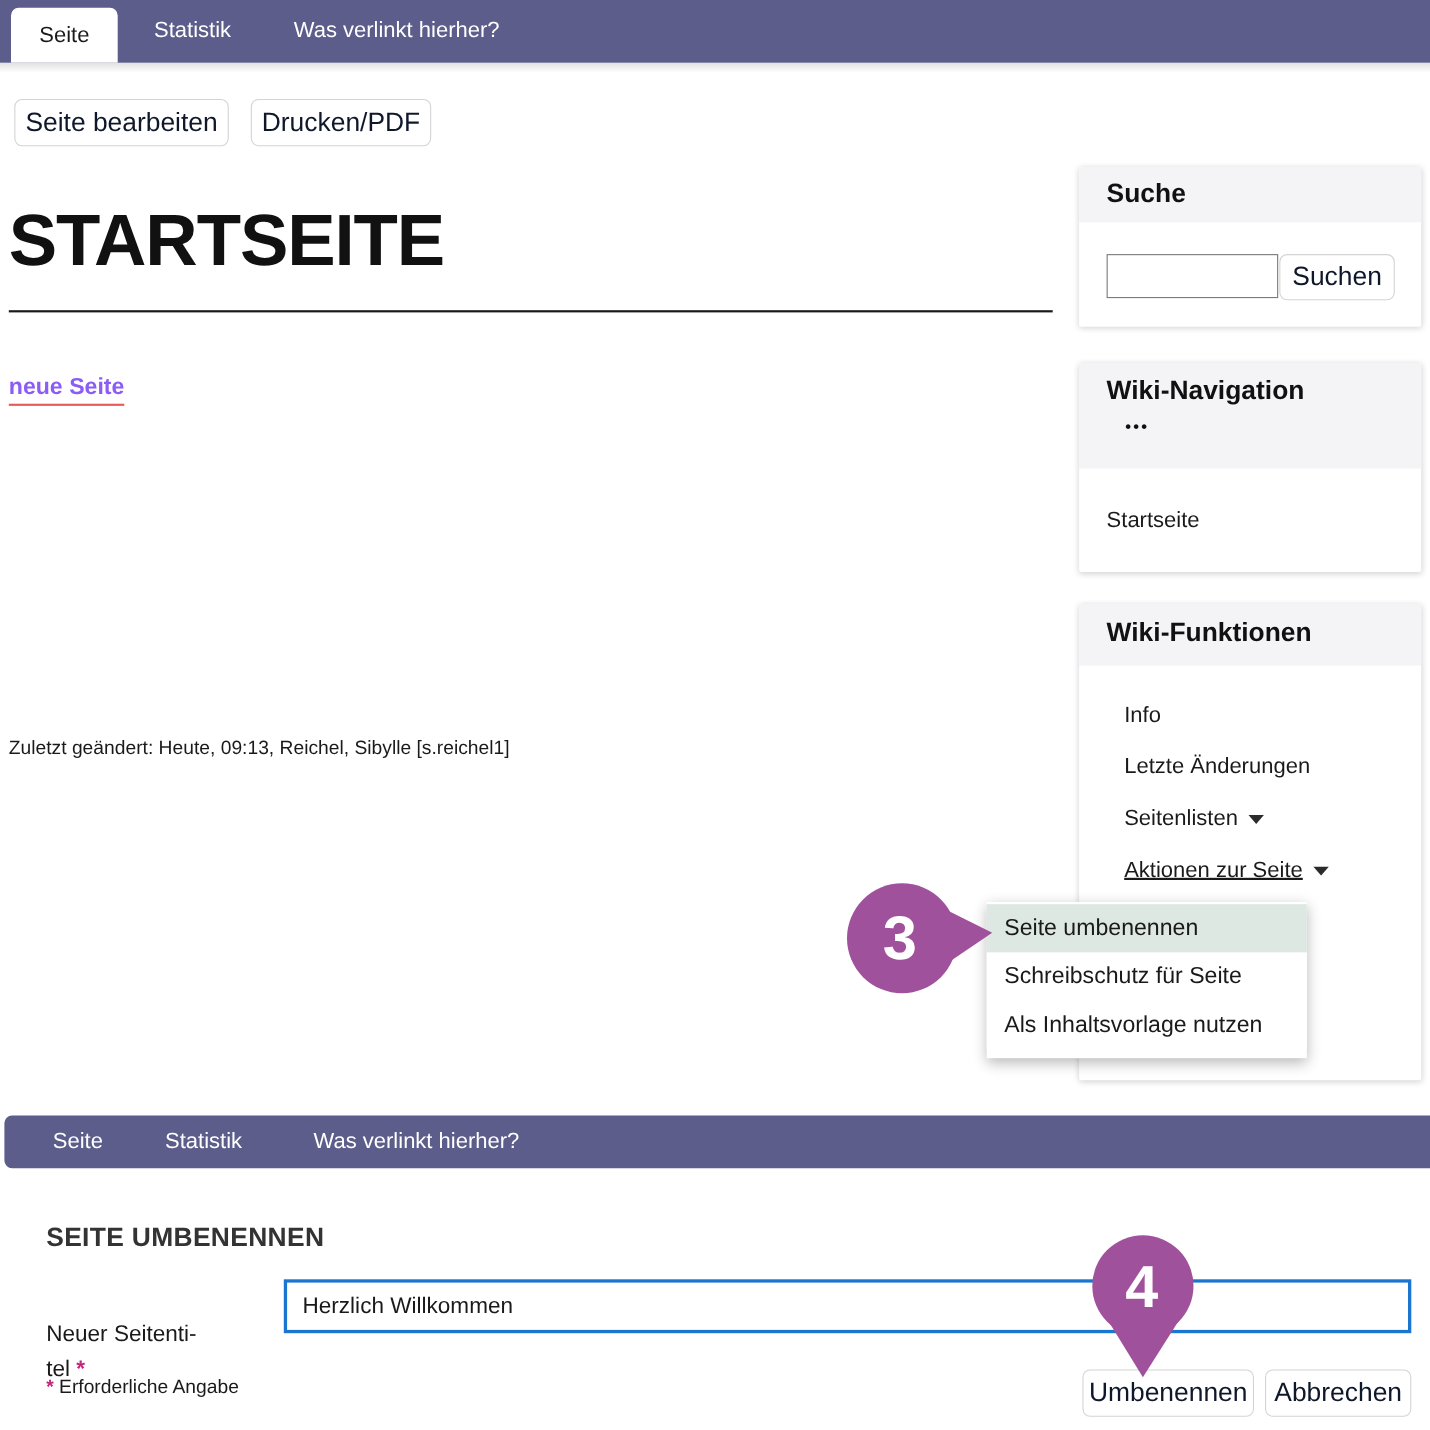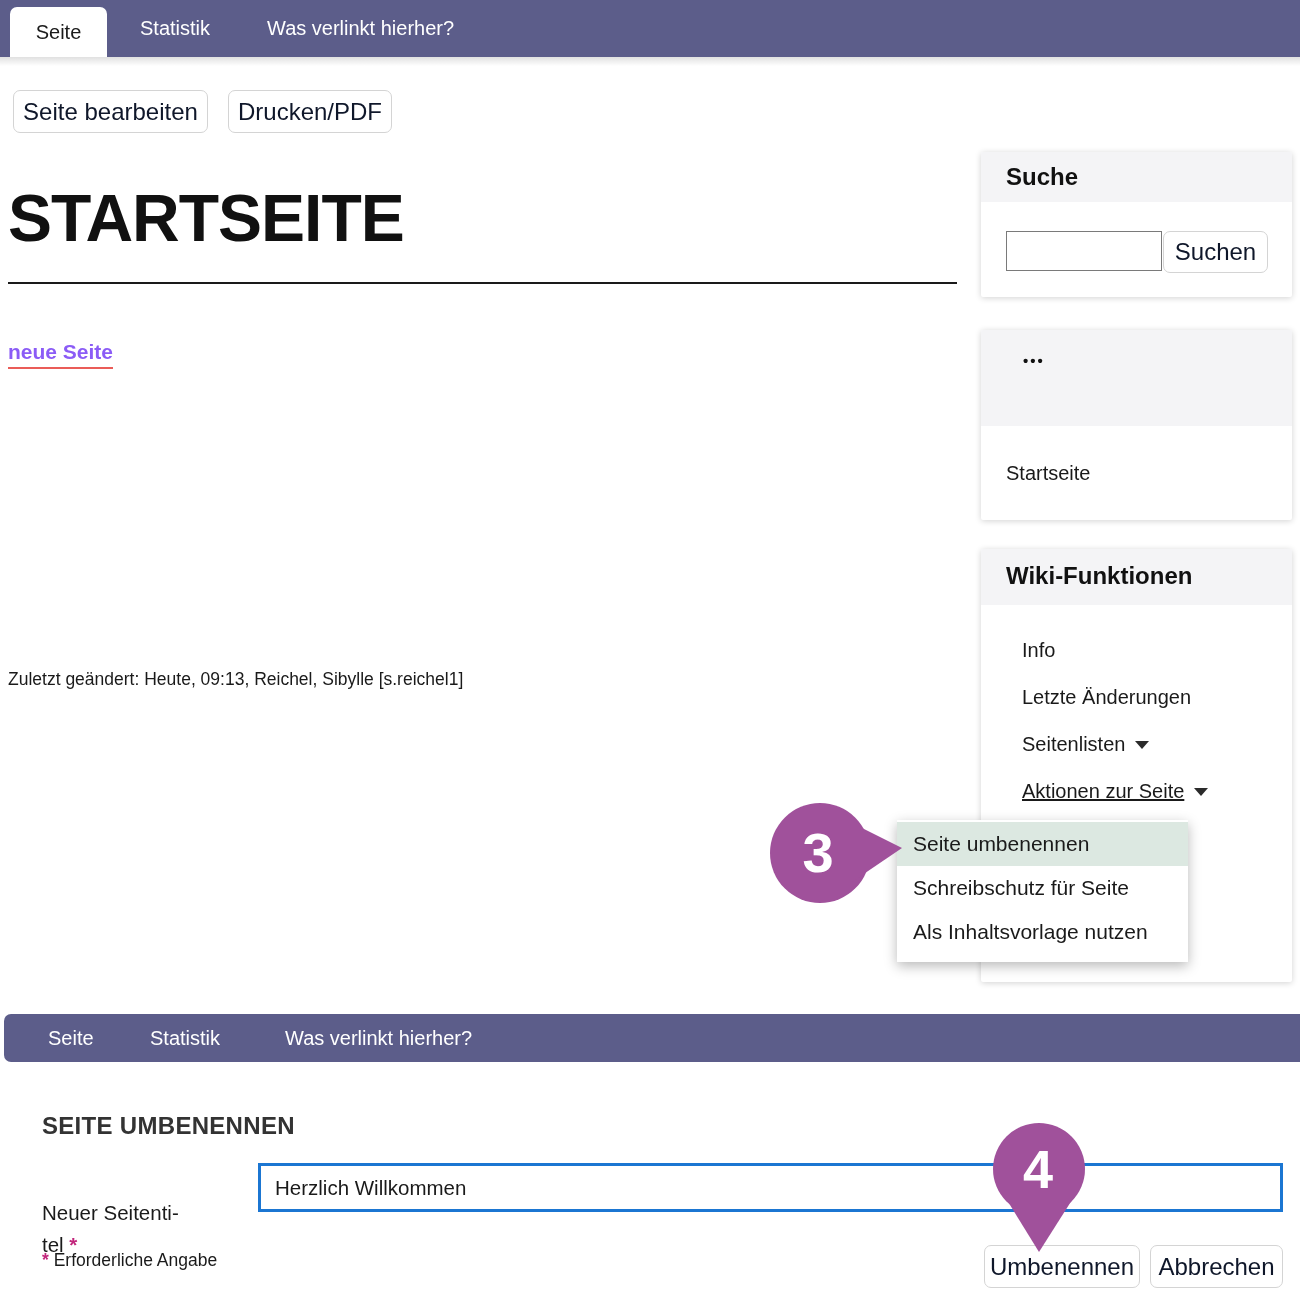--- a/index.html
+++ b/index.html
@@ -181,20 +181,21 @@
       <h2>Suche</h2>
     </div>
     <div class="search-row">
       <input class="search-input" type="text" value="" style="">
       <button class="btn search-btn">Suchen</button>
     </div>
   </section>
 
   <section class="panel" id="panel-nav">
     <div class="panel-header">
+      <h2>Wiki-Navigation</h2>
       <div class="panel-ellipsis">•••</div>
     </div>
     <div class="nav-item">Startseite</div>
   </section>
 
   <section class="panel" id="panel-functions">
     <div class="panel-header">
       <h2>Wiki-Funktionen</h2>
     </div>
     <div class="fn-list">

